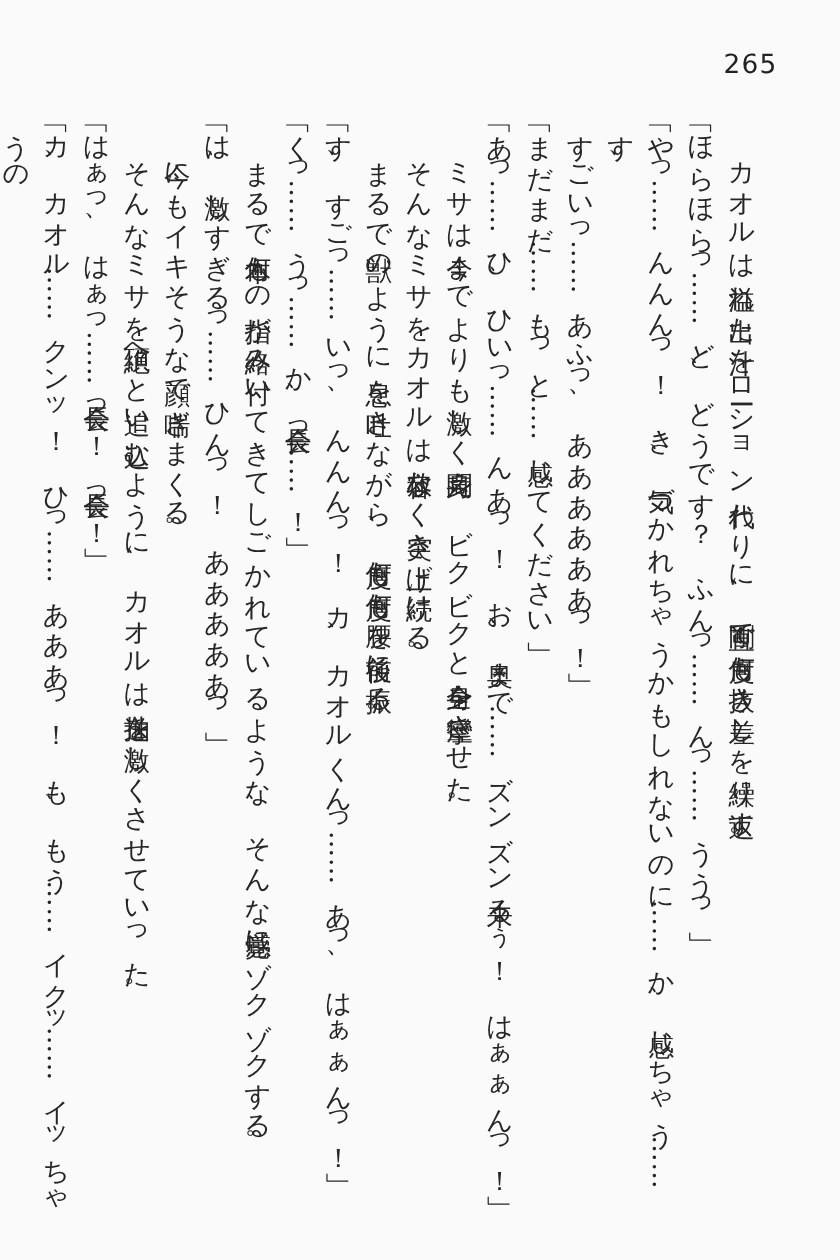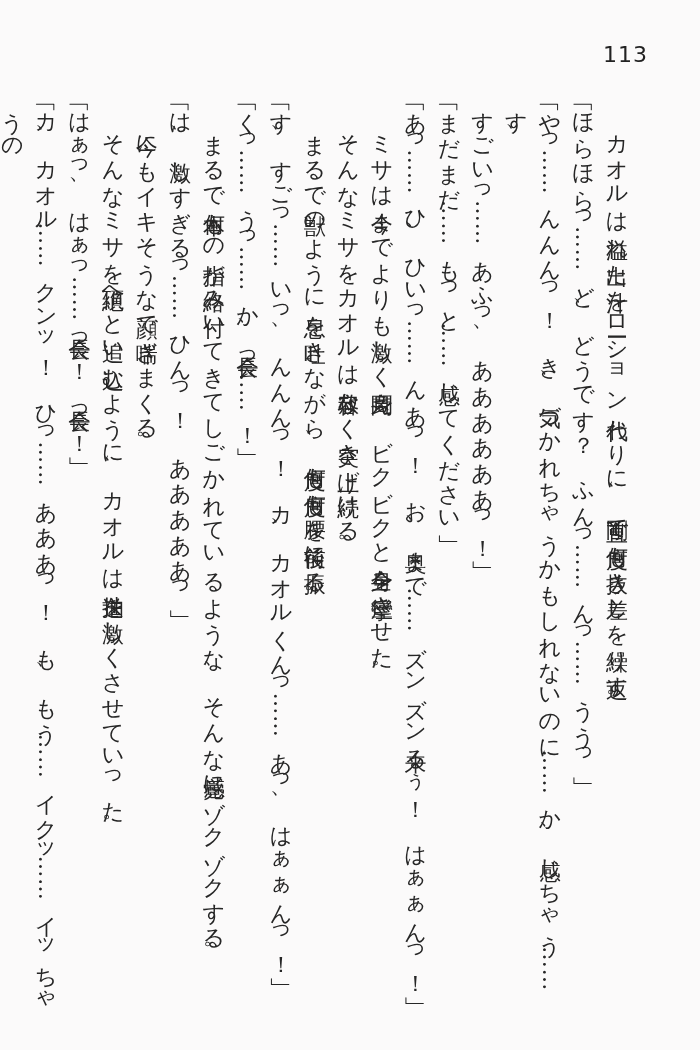--- a/index.html
+++ b/index.html
@@ -49,21 +49,21 @@
   .vline {
     margin: 0;
     padding: 0;
     white-space: pre-line;
   }
 </style>
 </head>
 <body>
 
 <div class="page">
-  <div class="page-number">113</div>
+  <div class="page-number">265</div>
 
   <div class="text-area">
     <p class="vline">　カオルは溢れ出た汁をローション代わりに、剛直で何度も抜き差しを繰り返す。</p>
     <p class="vline">「ほらほらっ……ど、どうです？　ふんっ……んっ……ううっ」</p>
     <p class="vline">「やっ……んんんっ！　き、気づかれちゃうかもしれないのに……か、感じちゃう……す、</p>
     <p class="vline">すごいっ……あふっ、ああああああっ！」</p>
     <p class="vline">「まだまだ……もっと……感じてください」</p>
     <p class="vline">「あっ……ひ、ひいっ……んあっ！　お、奥まで……ズンズン来るぅ！　はぁぁんっ！」</p>
     <p class="vline">　ミサは今までよりも激しく身悶え、ビクビクと全身を痙攣させた。</p>
     <p class="vline">　そんなミサをカオルは容赦なく突き上げ続ける。</p>

